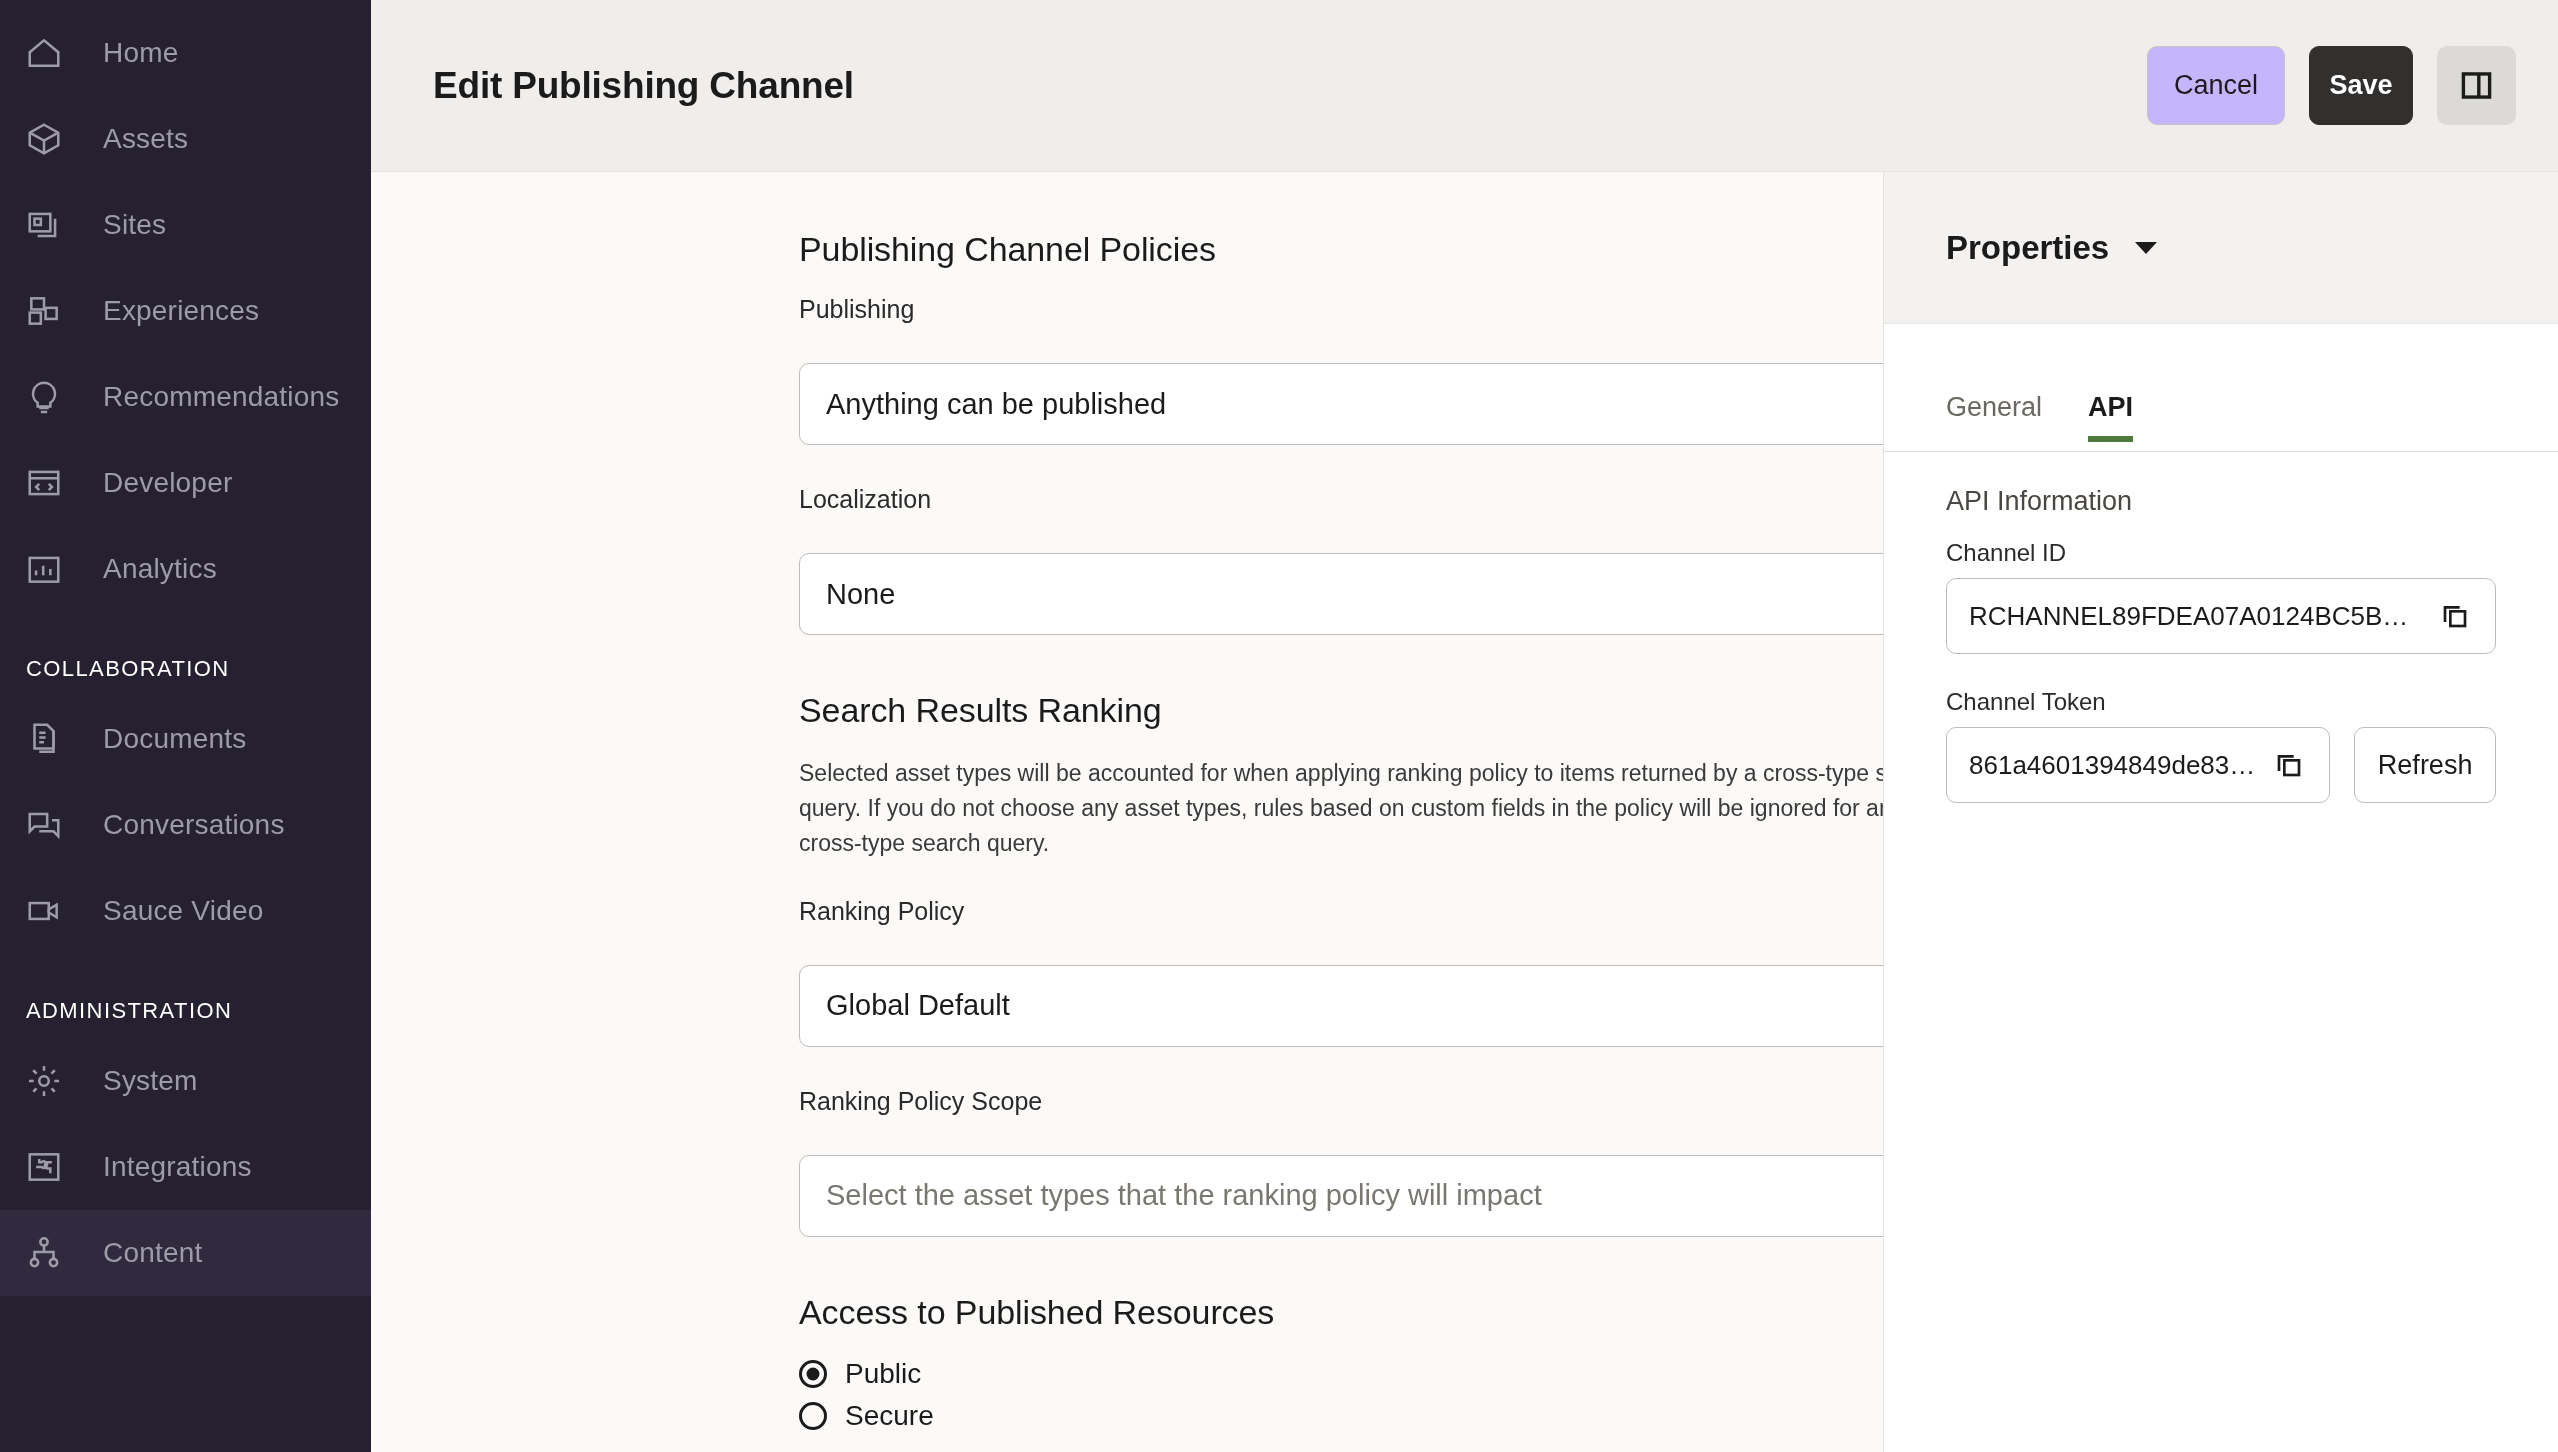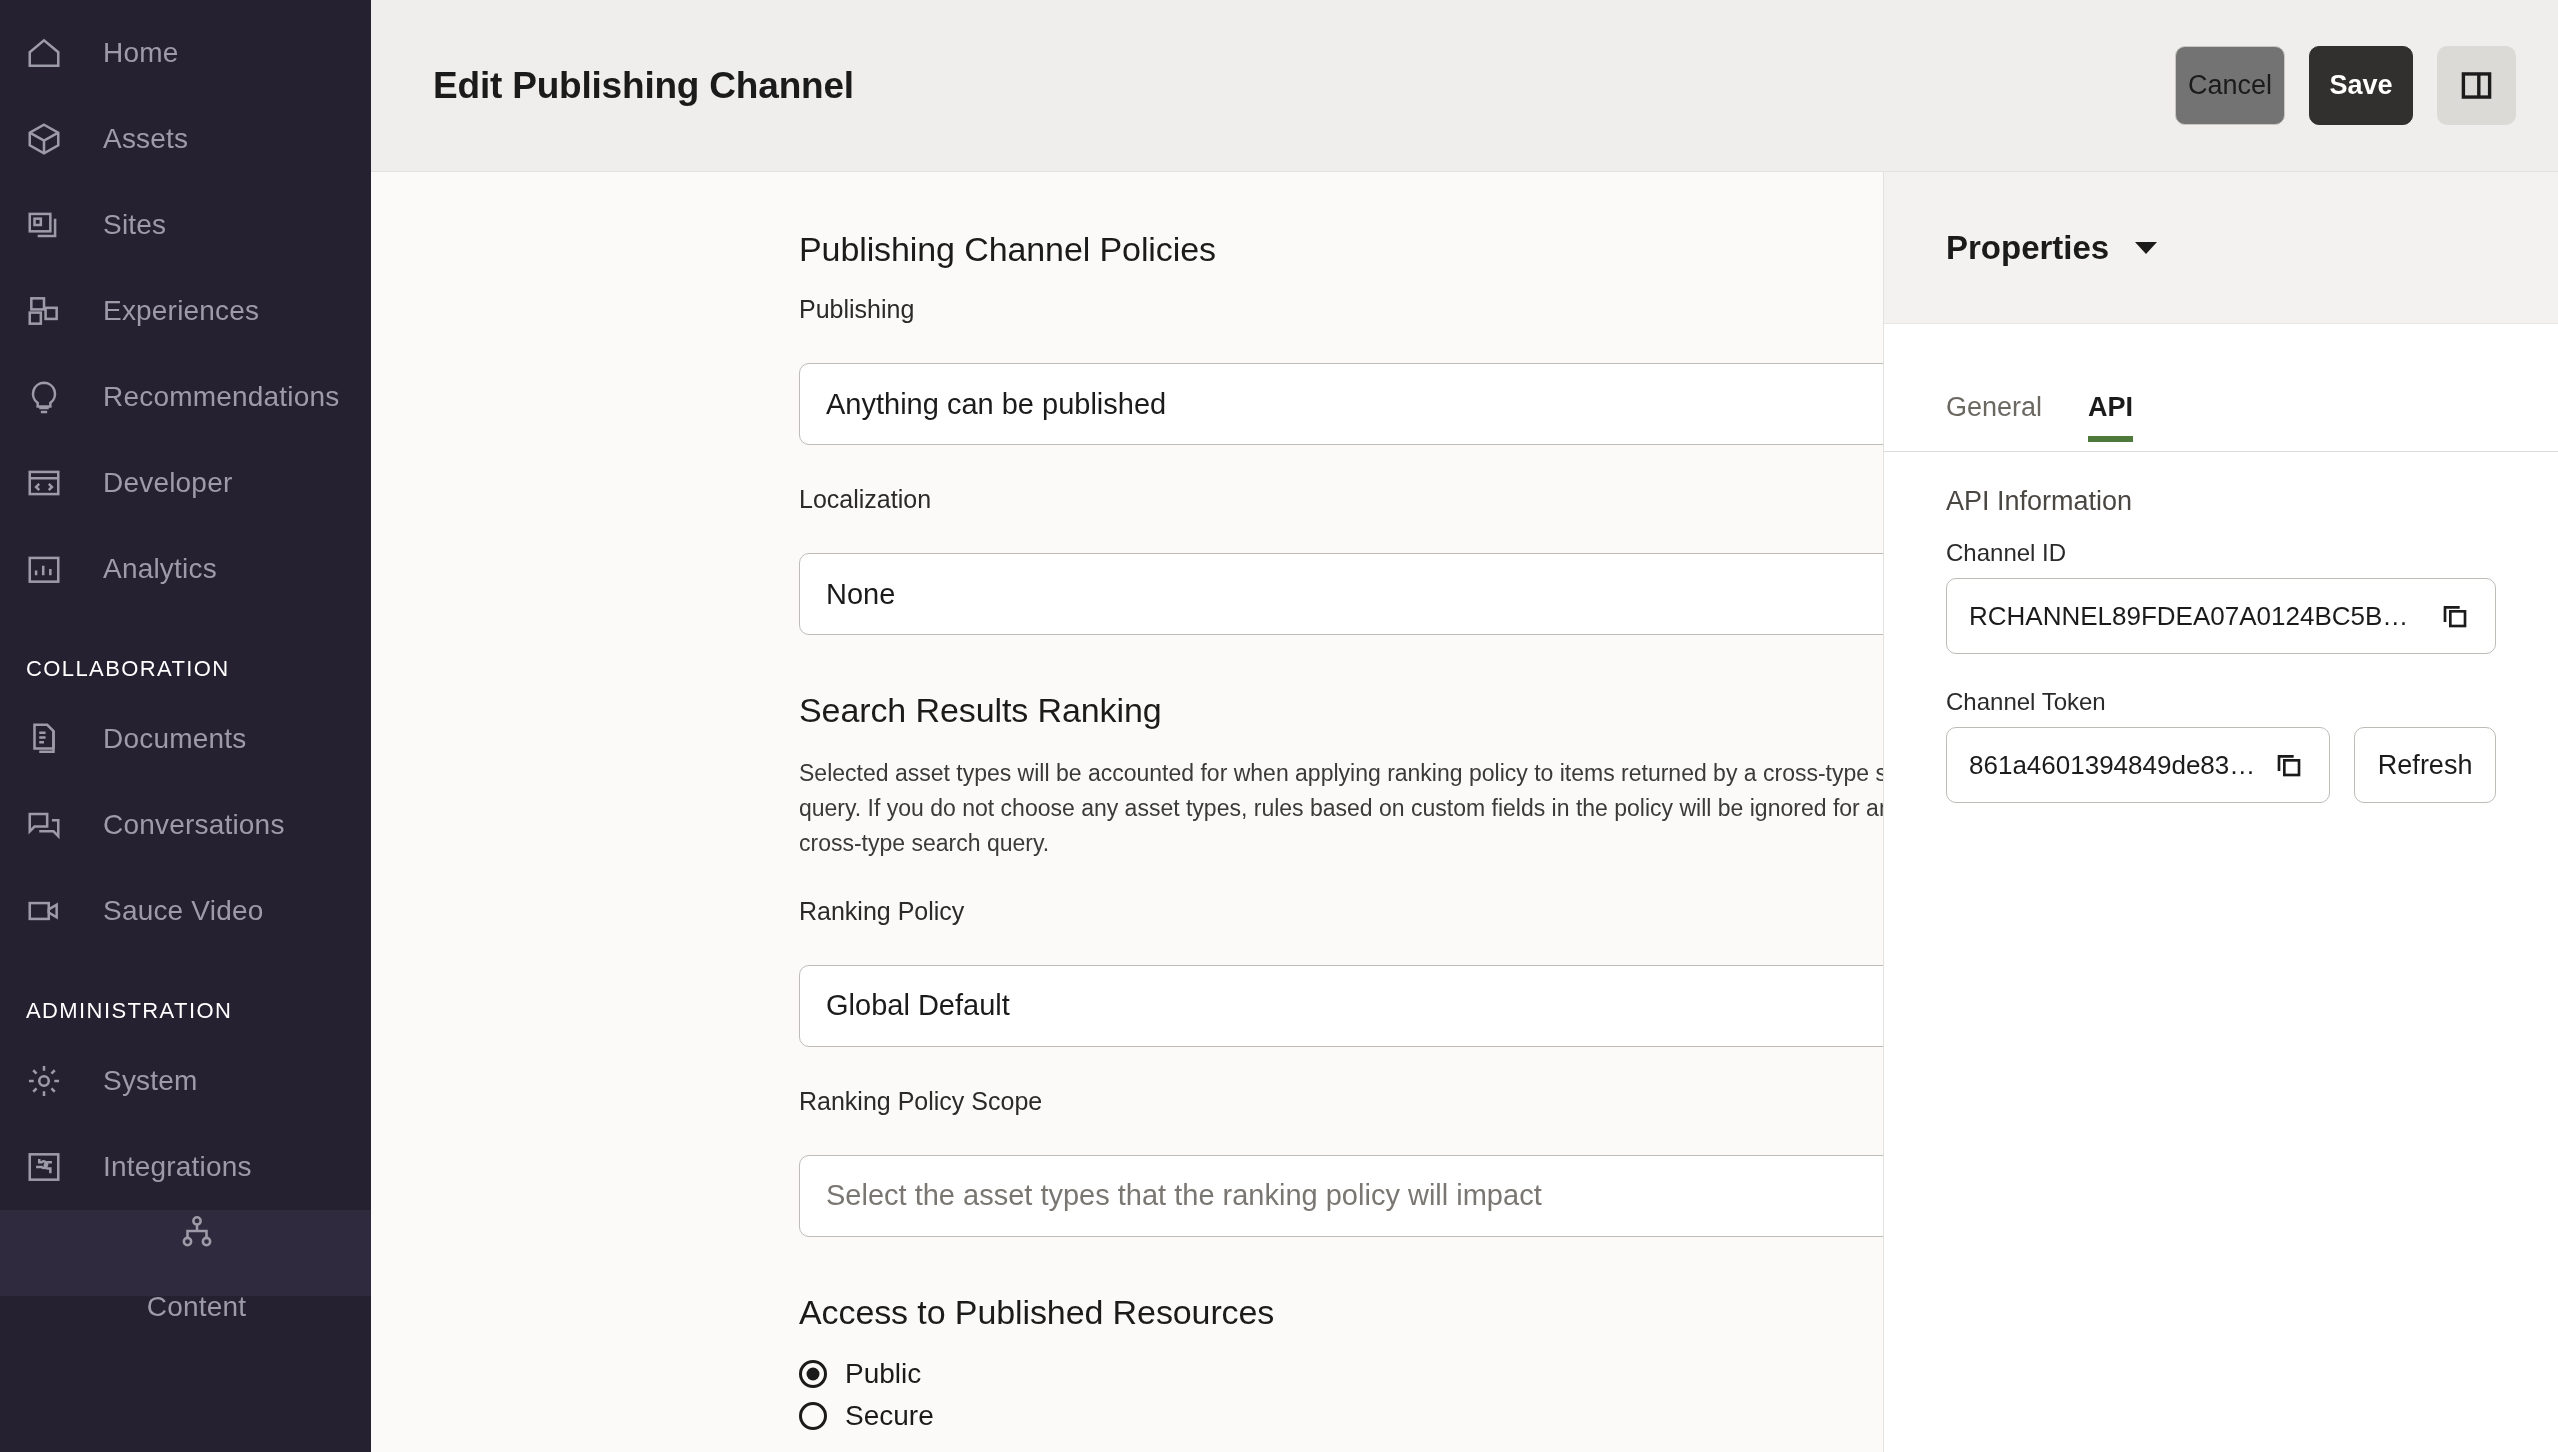--- a/index.html
+++ b/index.html
@@ -19,21 +19,21 @@
     padding-top: 10px;
     overflow: hidden;
   }
   .nav-item {
     display: flex; align-items: center;
     height: 86px;
     padding-left: 22px;
     gap: 37px;
     cursor: pointer;
   }
-  .nav-item.active { background: #2F2A3D; flex-direction: column; }
+  .nav-item.active { background: #2F2A3D; }
   .nav-icon {
     width: 44px; height: 44px; flex: 0 0 44px;
     display: flex; align-items: center; justify-content: center;
   }
   .nav-icon svg { width: 38px; height: 38px; display: block; }
   .nav-label {
     font-size: 28px;
     color: #9E9BA8;
     letter-spacing: 0.2px;
     white-space: nowrap;
@@ -71,22 +71,22 @@
   }
   .topbar-actions { display: flex; align-items: center; gap: 24px; }
   .btn {
     font-family: "Liberation Sans", sans-serif;
     font-size: 27px;
     border-radius: 10px;
     cursor: pointer;
     display: flex; align-items: center; justify-content: center;
   }
   .btn-cancel {
-    width: 110px; height: 79px;
-    background: #737373;
+    width: 138px; height: 79px;
+    background: #c4b5fd;
     border: 1px solid #C9C6C1;
     color: #1B1B1B;
   }
   .btn-save {
     width: 104px; height: 79px;
     background: #32302E;
     border: 1px solid #32302E;
     color: #FFFFFF;
     font-weight: bold;
   }

